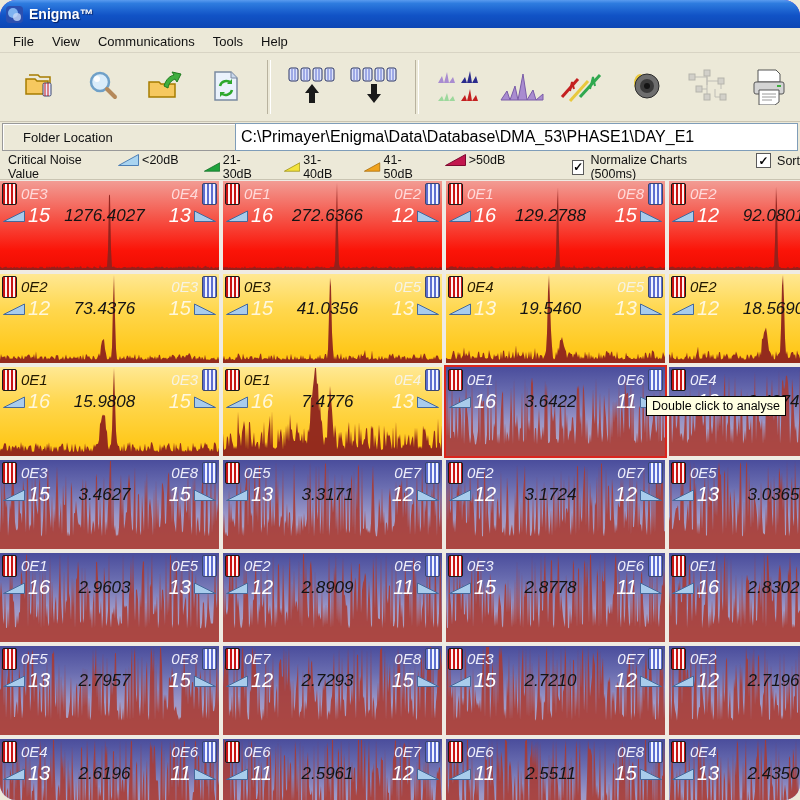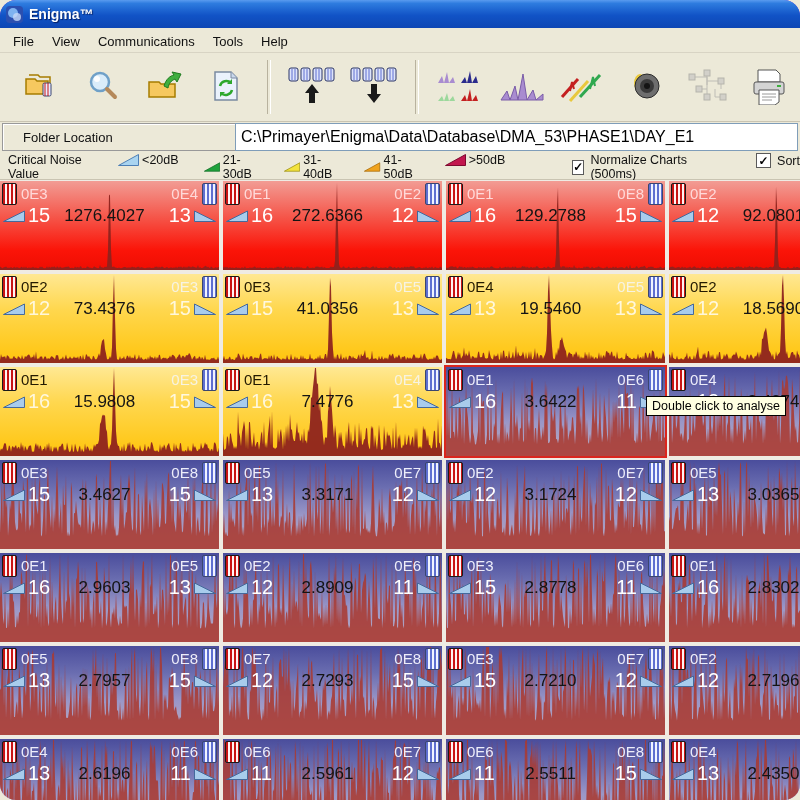--- a/index.html
+++ b/index.html
@@ -34,21 +34,21 @@
     font-size:12.5px;color:#111;padding-left:8px;gap:12px;}
   .legend-title{margin-right:14px;}
   .leg-item{display:flex;align-items:center;gap:3px;margin-right:13px;}
   .cb-wrap{display:flex;align-items:center;gap:6px;margin-left:42px;}
   .cb-box{width:13px;height:13px;background:#fff;border:1px solid #5A5A5A;display:flex;align-items:center;justify-content:center;
     font-size:12px;line-height:12px;color:#000;font-weight:bold;}
 
   
   .grid{position:relative;width:800px;height:625px;background:#EFEBE3;padding-top:1px;overflow:hidden;
     display:grid;grid-template-columns:repeat(4,219px);grid-auto-rows:89px;column-gap:4px;row-gap:4px;}
-  .tile{position:relative;width:219px;height:89px;overflow:hidden;}
+  .tile{position:relative;width:219px;height:89px;overflow:hidden;font-style:italic;}
   .tile.red{background:linear-gradient(180deg,#F29C94 0%,#F55A4E 38%,#FB1408 78%,#EE0D02 100%);}
   .tile.yellow{background:linear-gradient(180deg,#FFE893 0%,#FFD74E 40%,#FFC40C 100%);}
   .tile.blue{background:linear-gradient(180deg,#4A4D9C 0%,#6A6DB0 30%,#9A97C8 62%,#BFA8B8 100%);}
   .tile.sel{box-shadow:0 0 0 2px #DA251D;z-index:3;}
   .wave{position:absolute;left:0;top:0;width:219px;height:89px;}
 
   .hdr{position:absolute;left:0;top:1px;width:100%;display:flex;align-items:flex-start;gap:4px;padding:1px 2px;box-sizing:border-box;z-index:2;}
   .batt{width:13px;height:20px;border-radius:2px;flex:0 0 auto;}
   .batt.redb{background:repeating-linear-gradient(90deg,#C81414 0 2px,#FFF3F3 2px 4px);border:1px solid #1A1A1A;}
   .batt.blueb{background:repeating-linear-gradient(90deg,#5E6FD0 0 2px,#F0F3FF 2px 4px);border:1px solid #3A4670;}

